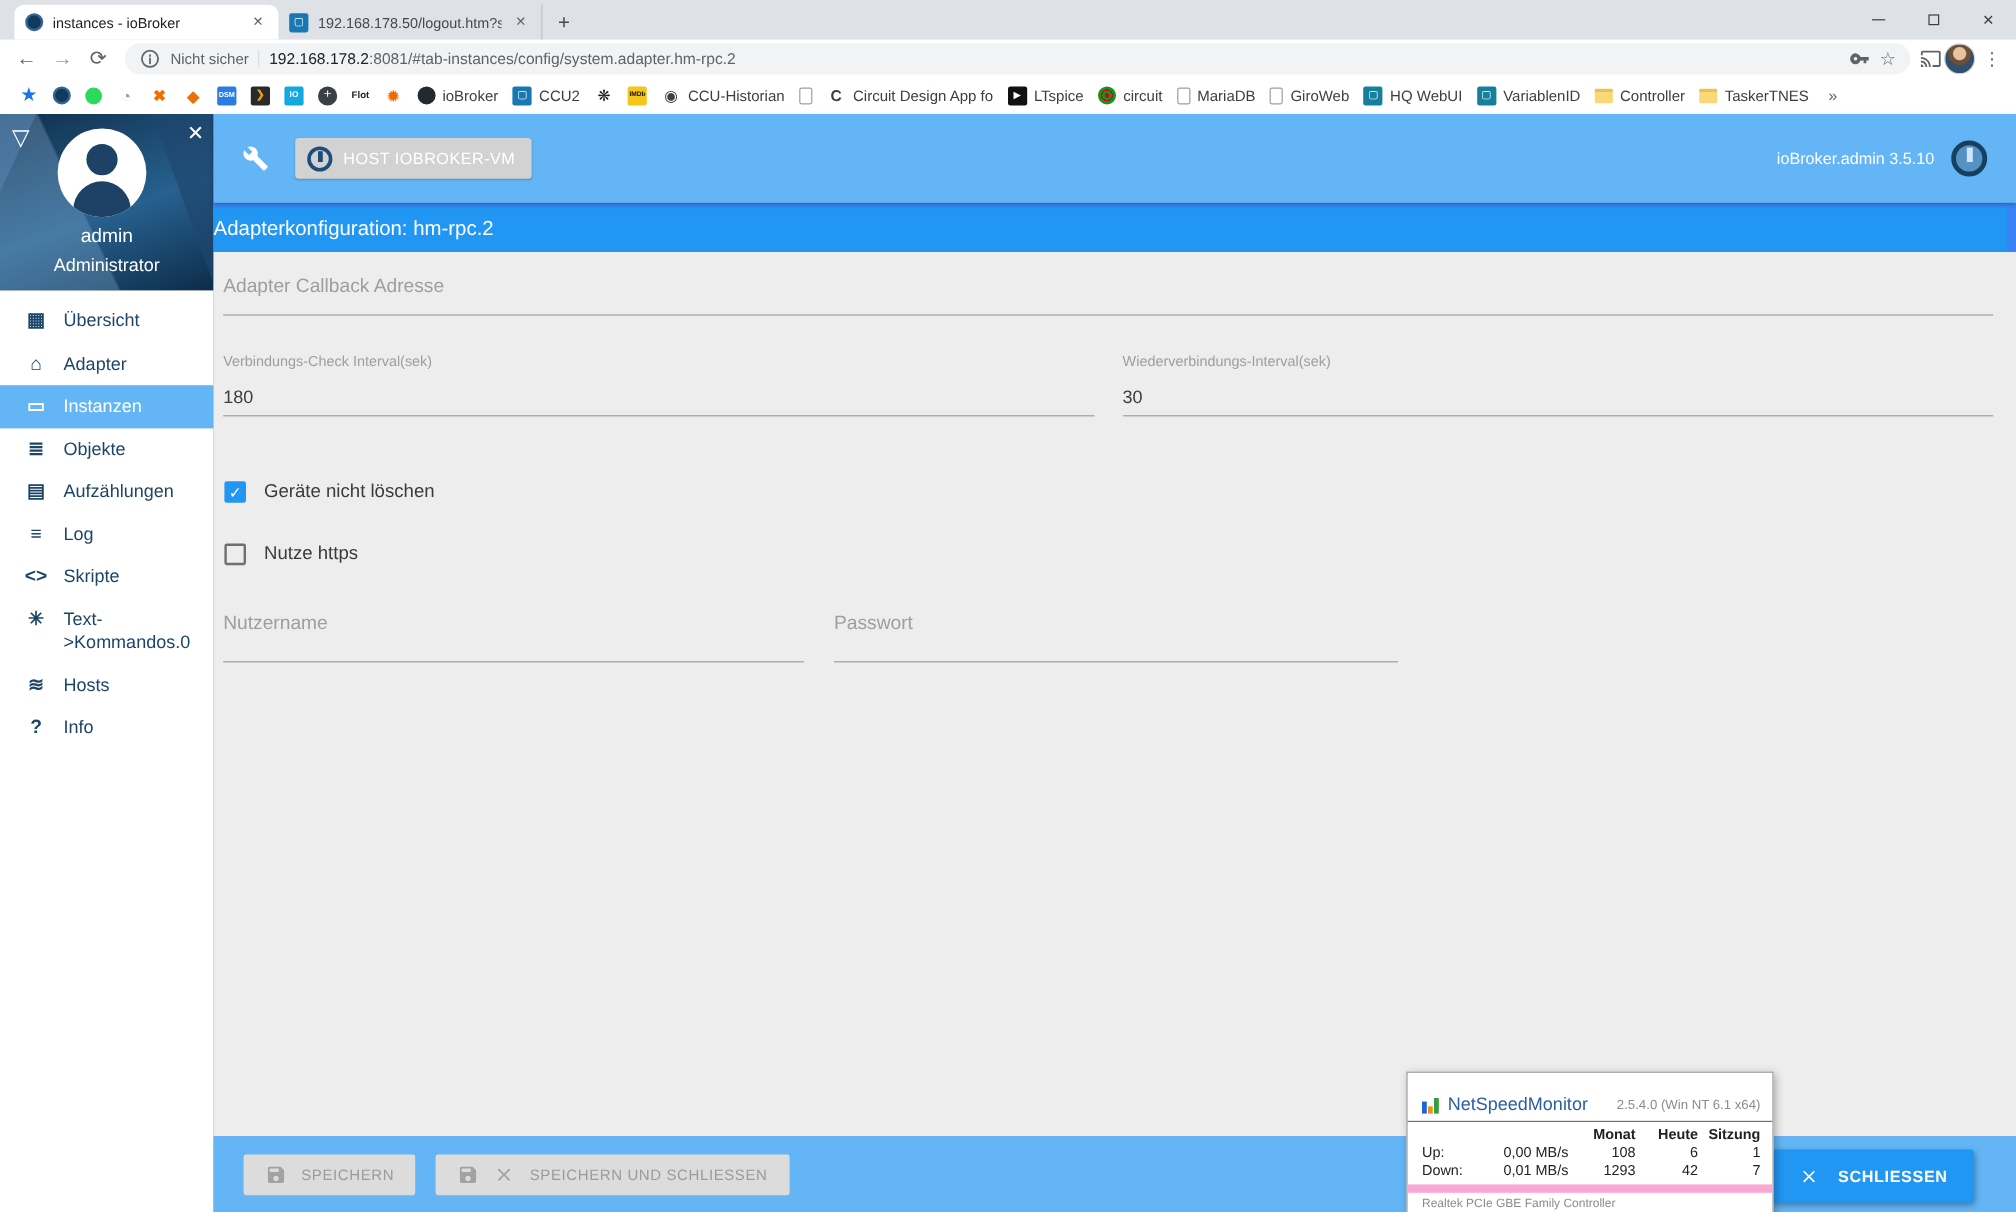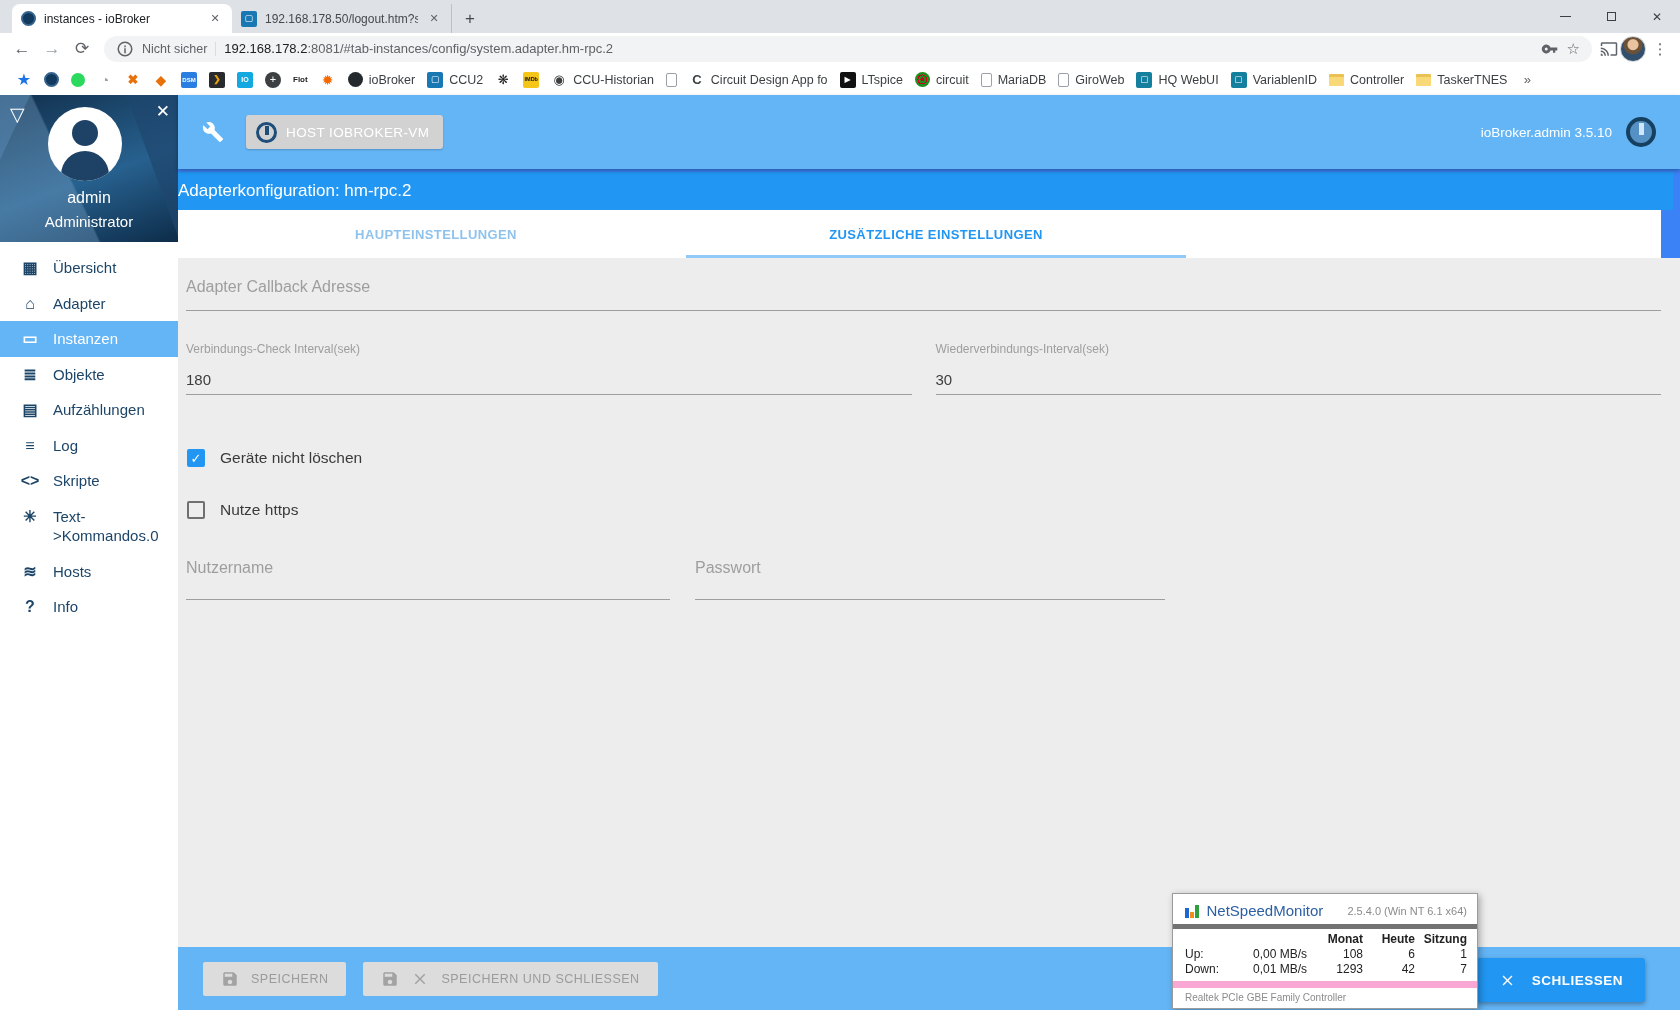--- a/index.html
+++ b/index.html
@@ -124,21 +124,21 @@
   .placeholder { font-size:16px; color:#9e9e9e; padding-bottom:22px; }
 
   .dlg-footer { height:63px; background:#64b5f6; display:flex; align-items:center; padding-left:25px; gap:17px; position:relative; }
   .fbtn { height:34px; background:#dcdcdc; border-radius:2px; color:#9b9b9b; font-size:12.5px; letter-spacing:.5px; display:flex; align-items:center; gap:12px; padding:0 18px; }
   .fbtn svg { width:18px; height:18px; fill:#a2a2a2; }
   .close-btn { position:absolute; right:35px; top:11px; height:44px; background:#2196f3; border-radius:3px; color:#fff; display:flex; align-items:center; gap:16px; padding:0 22px; font-size:13.5px; font-weight:bold; letter-spacing:.5px; box-shadow:0 2px 5px rgba(0,0,0,.35); }
   .close-btn svg { width:17px; height:17px; fill:#fff; }
 
   
   .netspeed { position:absolute; left:1172px; top:893px; width:306px; background:#fff; border:1px solid #9b9b9b; box-shadow:2px 2px 7px rgba(0,0,0,.3); z-index:5; color:#222; }
-  .ns-title-row { display:flex; align-items:center; gap:8px; padding:8px 10px 5px 12px; border-bottom:5px solid #737373; }
+  .ns-title-row { display:flex; align-items:center; gap:8px; padding:18px 10px 5px 12px; border-bottom:1px solid #737373; }
   .ns-bars { display:flex; align-items:flex-end; gap:1.5px; height:14px; flex:none; }
   .ns-bars span { width:3.5px; display:block; }
   .ns-b1 { height:10px; background:#1c66d6; }
   .ns-b2 { height:6px; background:#f08c1a; }
   .ns-b3 { height:13px; background:#2e9e3e; }
   .ns-name { color:#2b5fa3; font-size:15px; }
   .ns-ver { margin-left:auto; color:#8b8b8b; font-size:11px; }
   .ns-table { padding:3px 12px 5px; display:grid; grid-template-columns:46px 76px 56px 52px 52px; font-size:12px; row-gap:1px; }
   .ns-table .hd { font-weight:bold; }
   .ns-r { text-align:right; }
@@ -414,27 +414,20 @@
         <span>HOST IOBROKER-VM</span>
       </div>
       <span class="appbar-version">ioBroker.admin 3.5.10</span>
       <span class="ring appbar-logo"></span>
     </div>
 
     <div class="dlg-header">
       <span>Adapterkonfiguration: hm-rpc.2</span>
     </div>
 
-    <div class="tabbar">
-      <div class="tabs-wrap">
-        <div class="dtab inactive">HAUPTEINSTELLUNGEN</div>
-        <div class="dtab active">ZUSÄTZLICHE EINSTELLUNGEN</div>
-      </div>
-      <div class="indicator"></div>
-    </div>
 
     <div class="dlg-body">
       <div class="field-callback">
         <div class="f-label-lg">Adapter Callback Adresse</div>
         <div class="u-line"></div>
       </div>
 
       <div class="row-intervals">
         <div>
           <div class="f-label-sm">Verbindungs-Check Interval(sek)</div>

